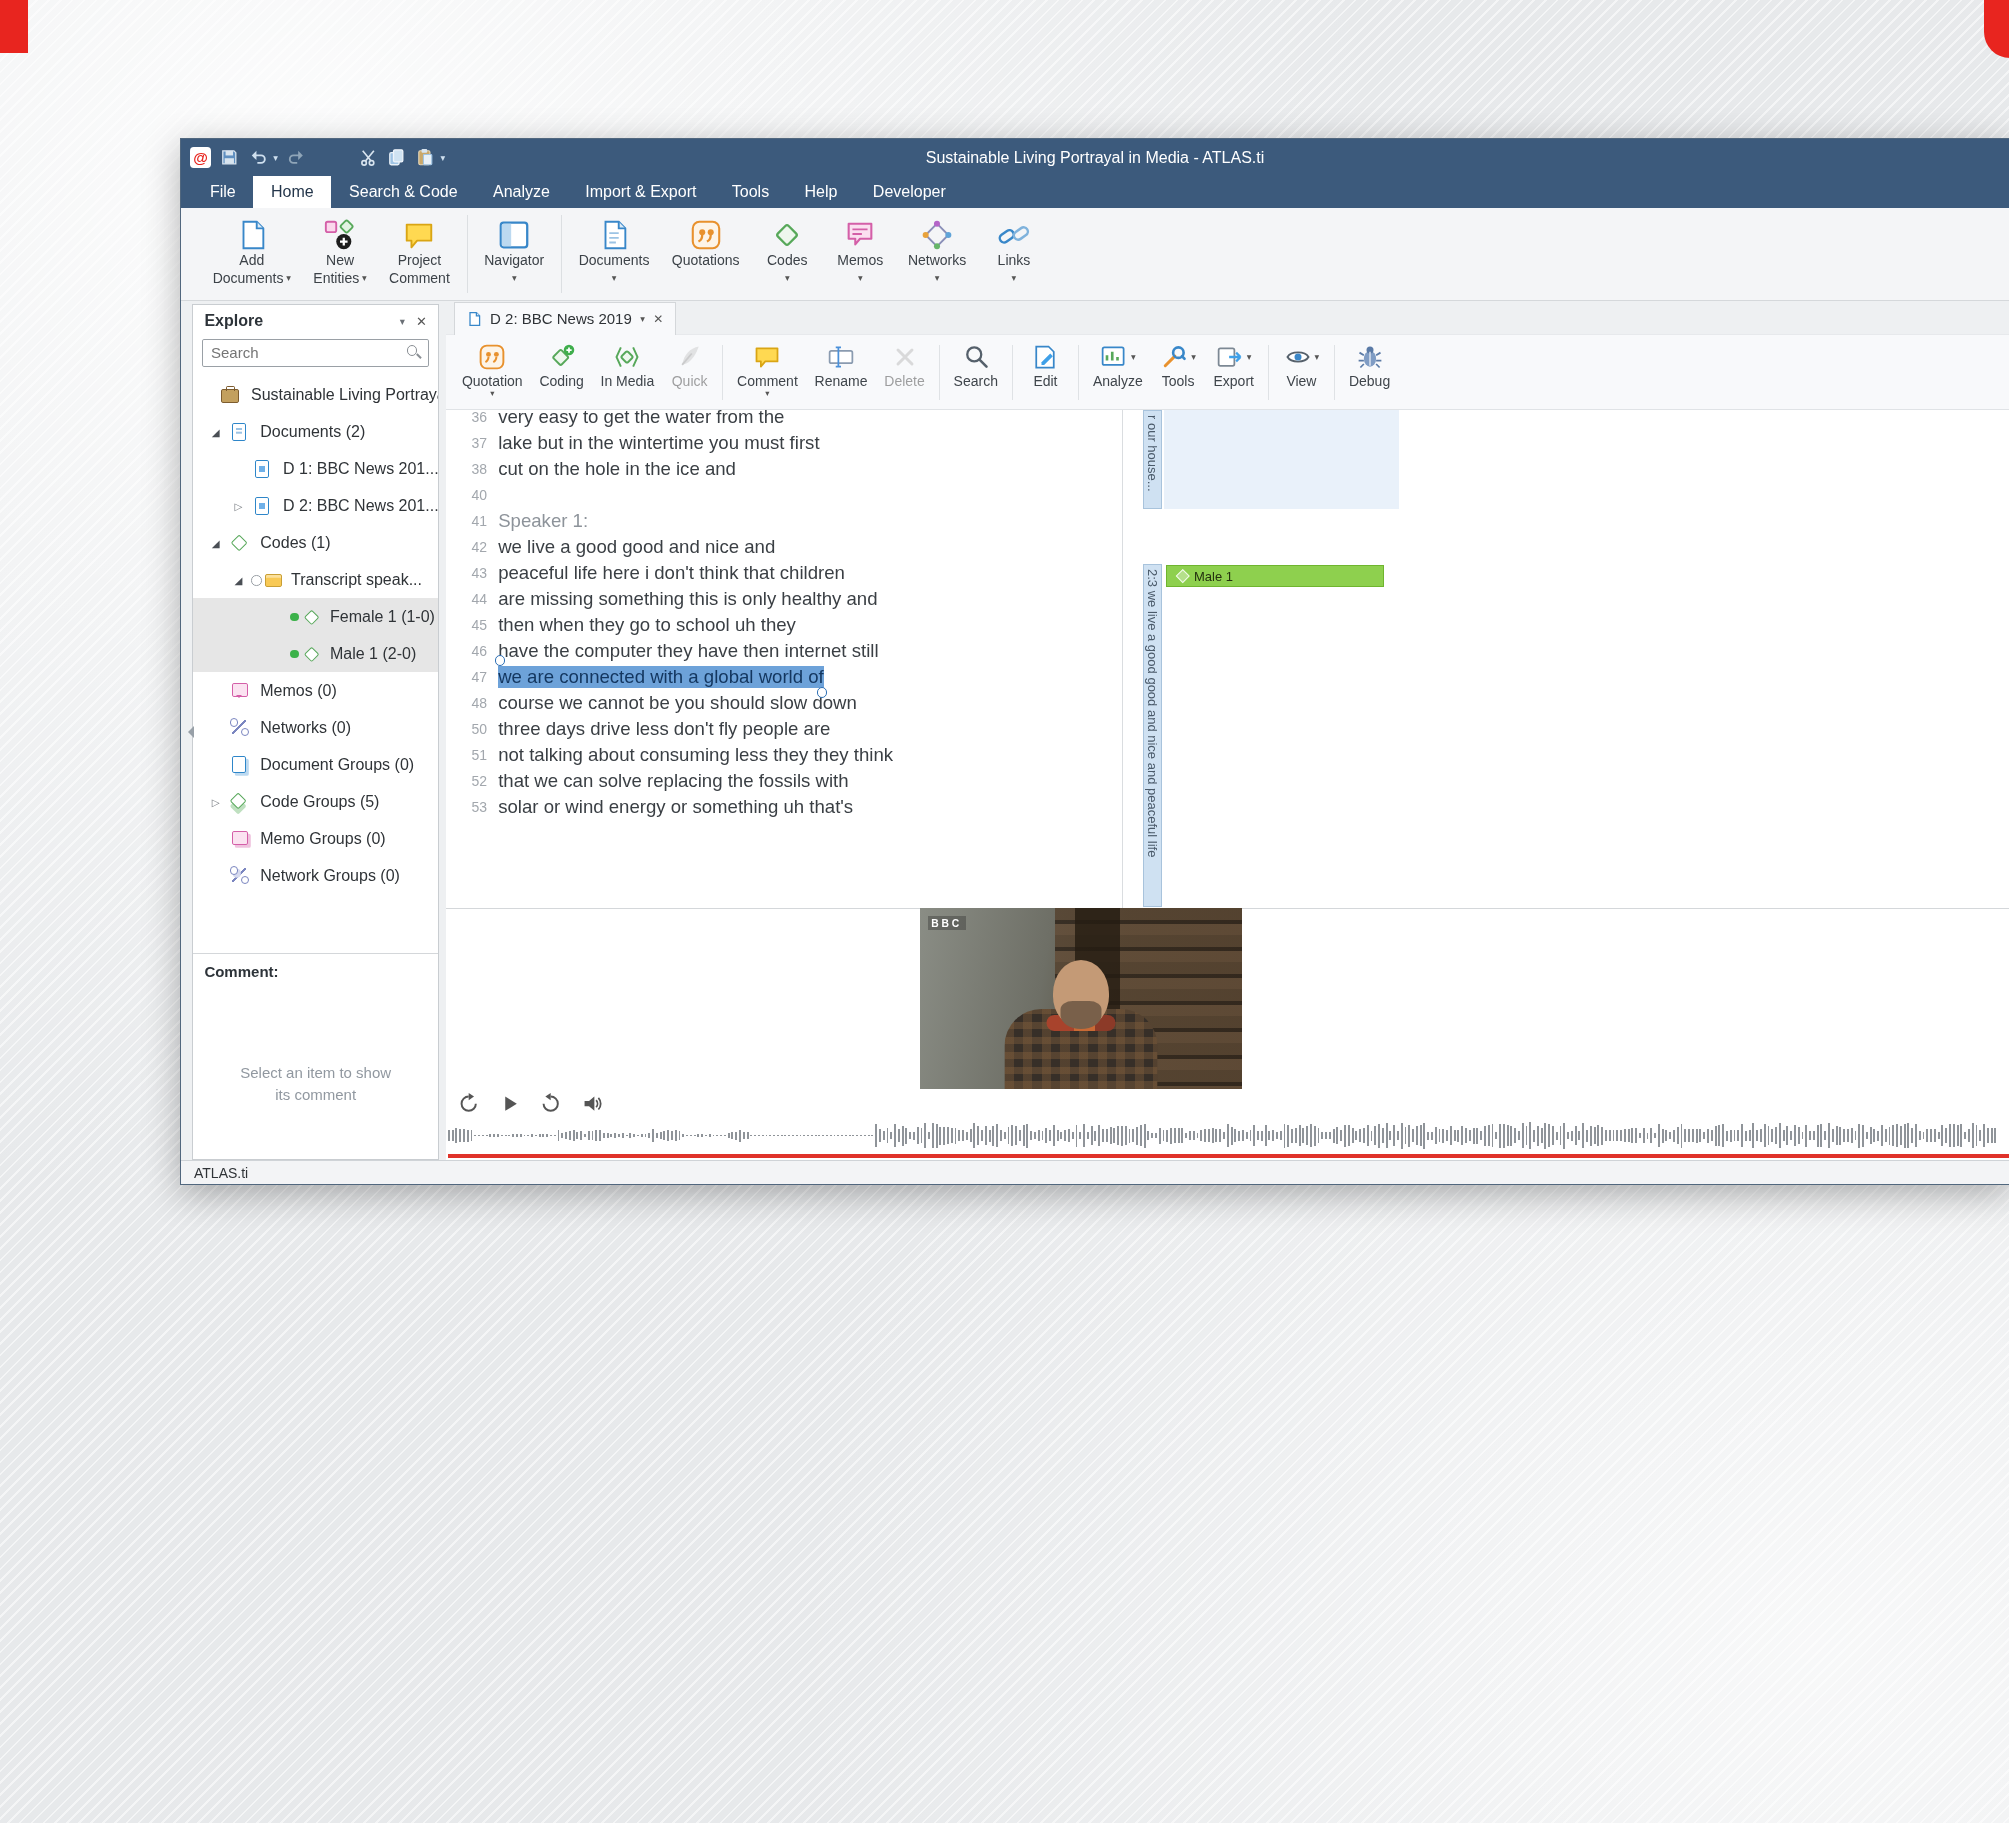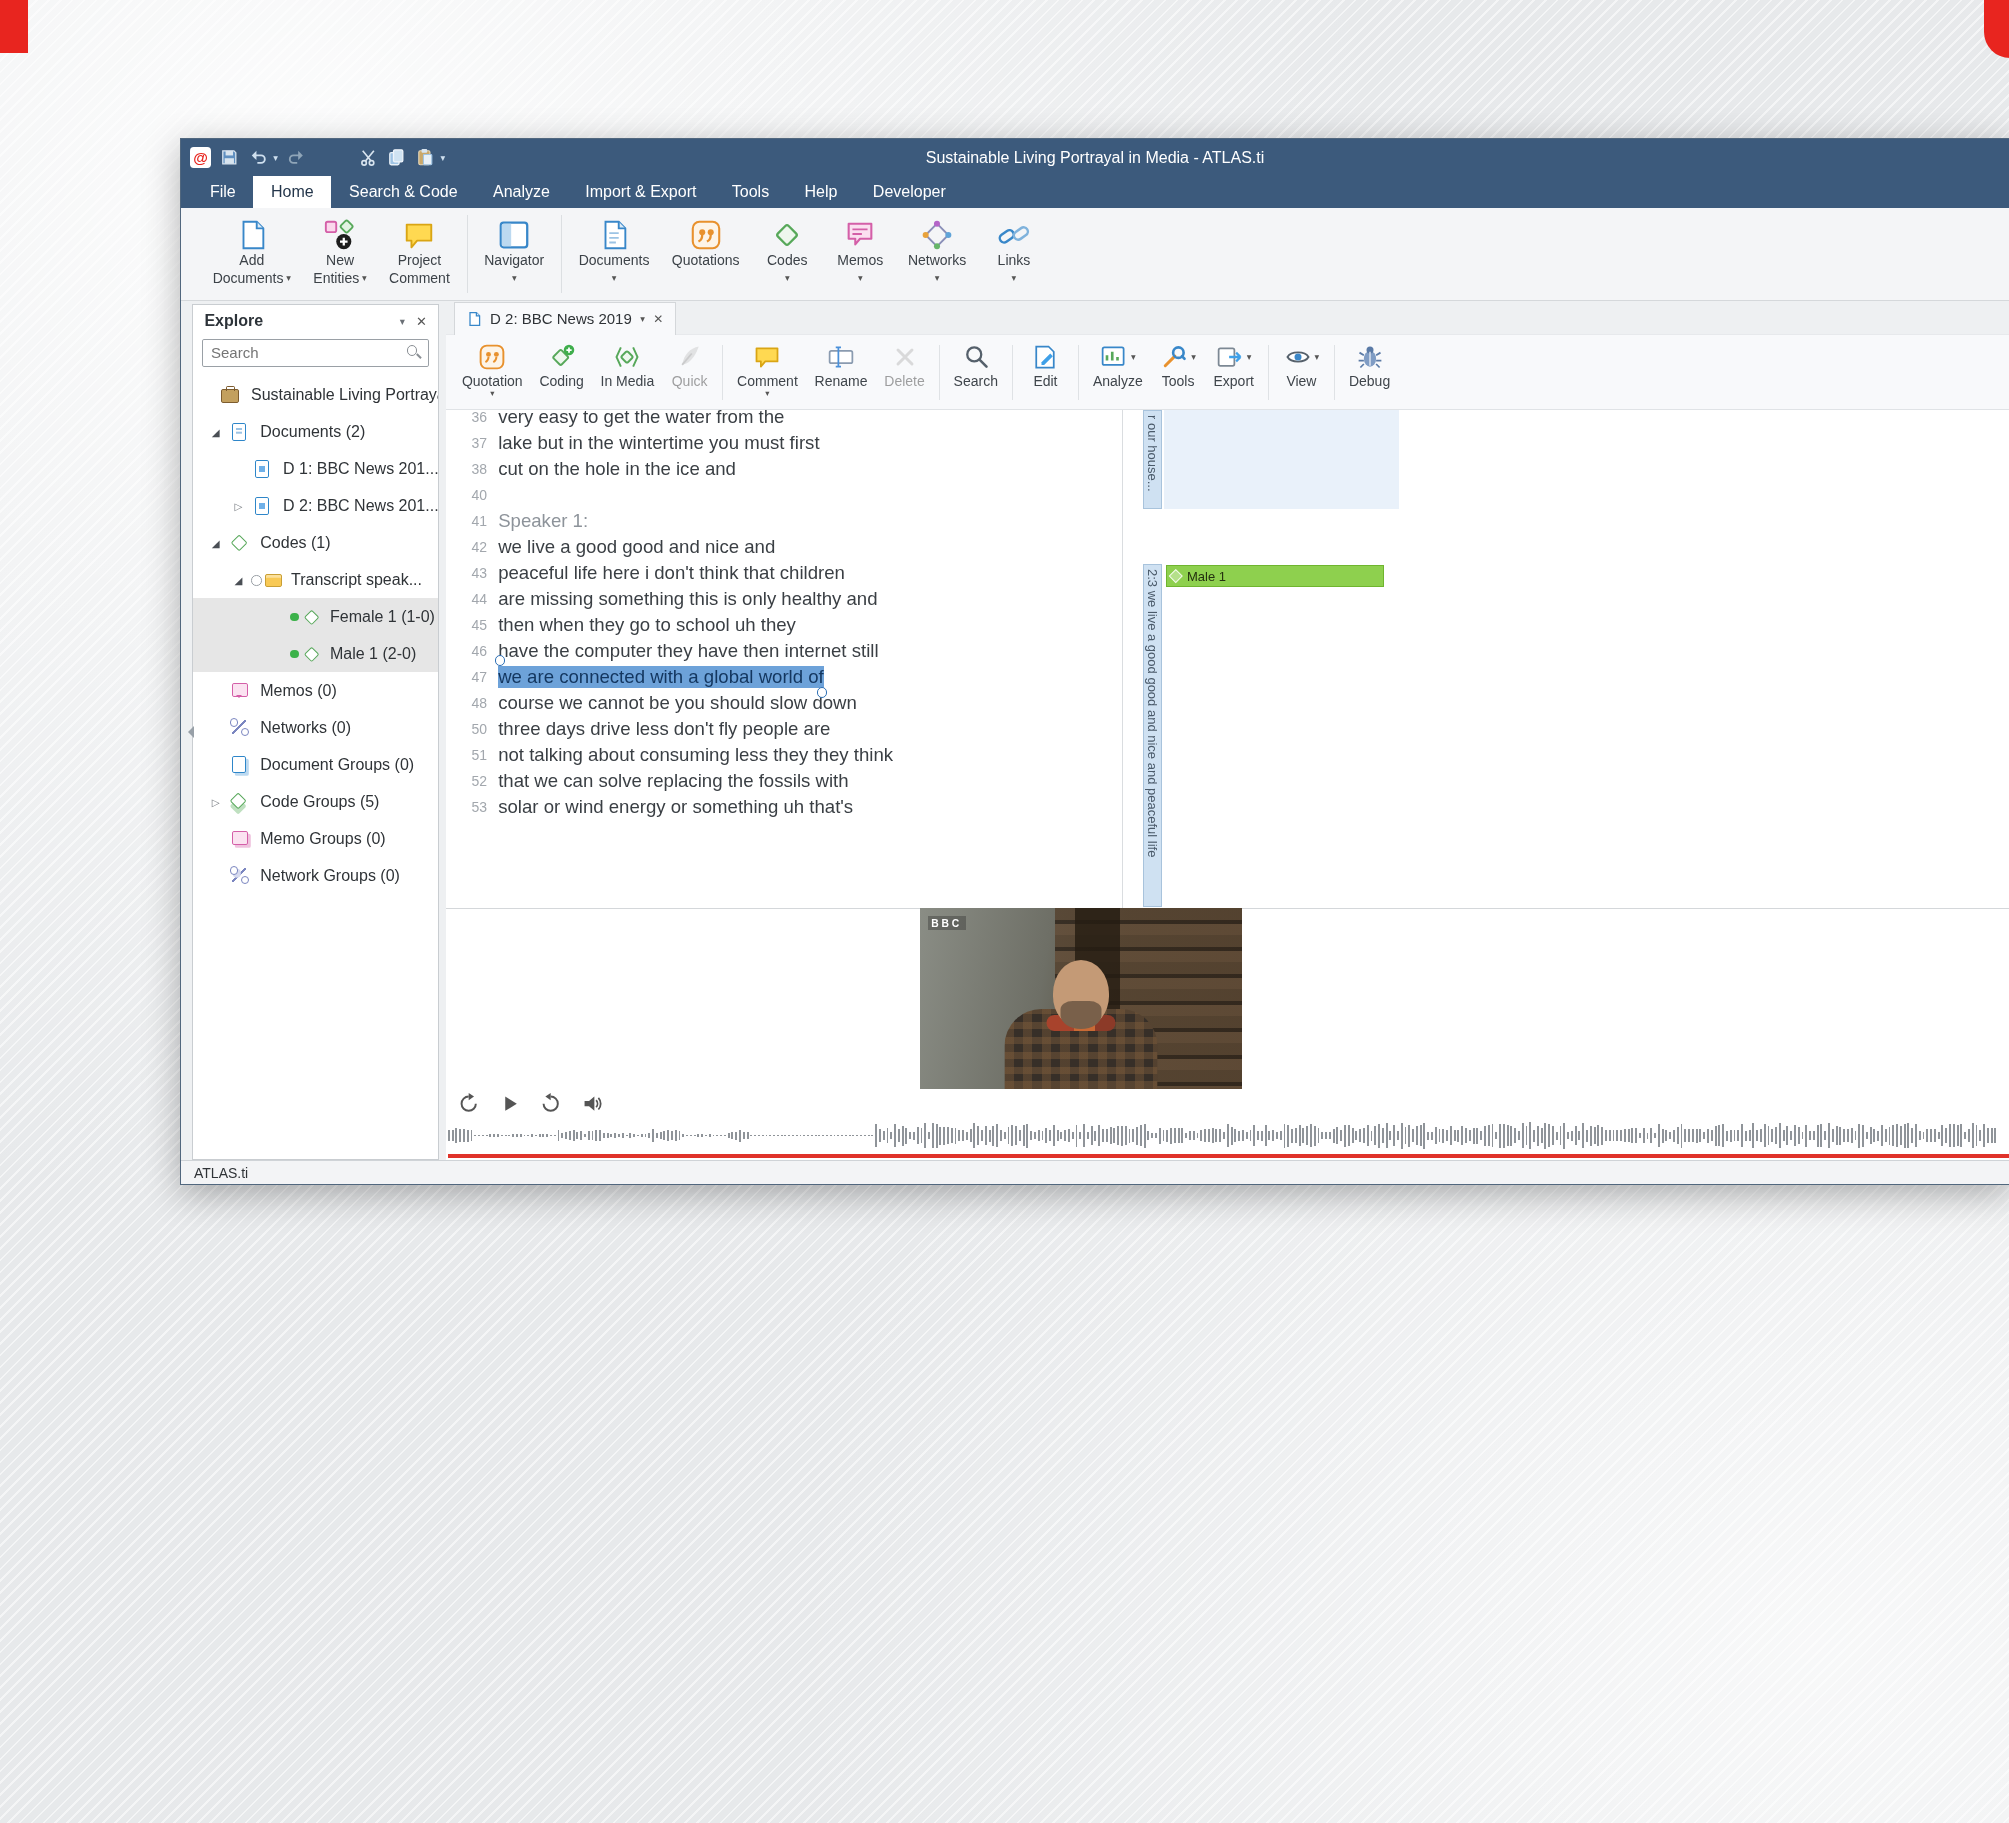--- a/index.html
+++ b/index.html
@@ -130,21 +130,21 @@
   .tr-text.speaker{color:#8d939a;}
   .tr-text.highlight{background:#6da2d9;color:#13365f;display:inline-block;position:relative;}
   .tr-text.highlight::before{content:"";position:absolute;left:-3.7px;top:-10.3px;width:8.4px;height:8.4px;border:1.9px solid #2d6fb5;border-radius:50%;background:#fff;}
   .tr-text.highlight::after{content:"";position:absolute;right:-3.7px;bottom:-10.3px;width:8.4px;height:8.4px;border:1.9px solid #2d6fb5;border-radius:50%;background:#fff;}
   .margin-divider{position:absolute;left:676px;top:0;bottom:0;width:0.9px;background:#dadde0;}
   .qbar{position:absolute;width:18.6px;background:#cfe1f2;border:0.9px solid #a8c3dc;display:flex;justify-content:center;}
   .qbar-text{writing-mode:vertical-rl;font-size:13px;color:#4a5a6a;padding-top:3.7px;white-space:nowrap;overflow:hidden;}
   .qbar1{left:697px;top:0;height:99px;}
   .qpanel1{position:absolute;left:718px;top:0;width:235px;height:99px;background:#e9f1fa;}
   .qbar2{left:697px;top:154px;height:343px;}
-  .qcode{position:absolute;left:720px;top:155px;width:218px;height:22.4px;background:#8ed04e;border:0.9px solid #6fb52e;display:flex;align-items:center;gap:6.5px;padding-left:4px;font-size:13px;color:#24310f;}
+  .qcode{position:absolute;left:720px;top:155px;width:218px;height:22.4px;background:#8ed04e;border:0.9px solid #6fb52e;display:flex;align-items:center;gap:6.5px;padding-left:11px;font-size:13px;color:#24310f;}
   .qcode::before{content:"";width:7.5px;height:7.5px;border:1.5px solid #f2fbe8;background:rgba(255,255,255,.35);transform:rotate(45deg);flex:0 0 auto;}
 
   
   .media{height:252px;flex:0 0 auto;position:relative;border-top:0.9px solid #d4d7da;background:#fff;text-align:center;}
   .video{position:absolute;left:474px;top:-0.9px;width:322px;height:181px;background:linear-gradient(100deg,#8a8d85 0%,#6e6f66 38%,#57503f 60%,#4a3f30 100%);overflow:hidden;}
   .video .cabin{position:absolute;right:0;top:0;width:58%;height:100%;background:repeating-linear-gradient(180deg,#55422f 0 12px,#2f241a 12px 16px,#614b36 16px 27px);opacity:.85;}
   .video .cabin-dark{position:absolute;right:38%;top:0;width:14%;height:100%;background:#241b12;opacity:.8;}
   .video .torso{position:absolute;left:50%;bottom:0;transform:translateX(-50%);width:153px;height:80px;border-radius:37px 37px 0 0;background:repeating-linear-gradient(90deg,rgba(130,95,60,.38) 0 9.3px,rgba(0,0,0,0) 9.3px 18.6px),repeating-linear-gradient(0deg,rgba(160,115,70,.3) 0 7.5px,rgba(0,0,0,0) 7.5px 15px),#372f28;}
   .video .scarf{position:absolute;left:50%;bottom:58px;transform:translateX(-50%);width:69px;height:16px;border-radius:8.4px;background:linear-gradient(90deg,#a8432c 0 40%,#c96a35 40% 70%,#8c3a28 70%);}
   .video .head{position:absolute;left:50%;bottom:62px;transform:translateX(-50%);width:56px;height:67px;border-radius:50% 50% 46% 46%;background:#c49a76;}
@@ -491,20 +491,24 @@
           <span class="tlabel">Memo Groups (0)</span>
         </div>
 
         <div class="trow">
           <span class="tind lvl1"></span>
           <span class="texp none"></span>
           <span class="tico ico-network-group"></span>
           <span class="tlabel">Network Groups (0)</span>
         </div>
       </div>
+    <div class="ex-comment">
+      <div class="ex-comment-label">Comment:</div>
+      <div class="ex-comment-empty">Select an item to show its comment</div>
+    </div>
   </div>
 
   <div class="collapse-handle"></div>
 
   <div class="docarea">
     <div class="tabbar">
       <div class="dtab">
         <svg viewBox="0 0 20 20">
             <path d="M5 2h8l4 4v12H5z" fill="#fff" stroke="#3887c9" stroke-width="1.6"></path>
             <path d="M13 2v4h4" fill="#dcebf7" stroke="#3887c9" stroke-width="1.6"></path>

